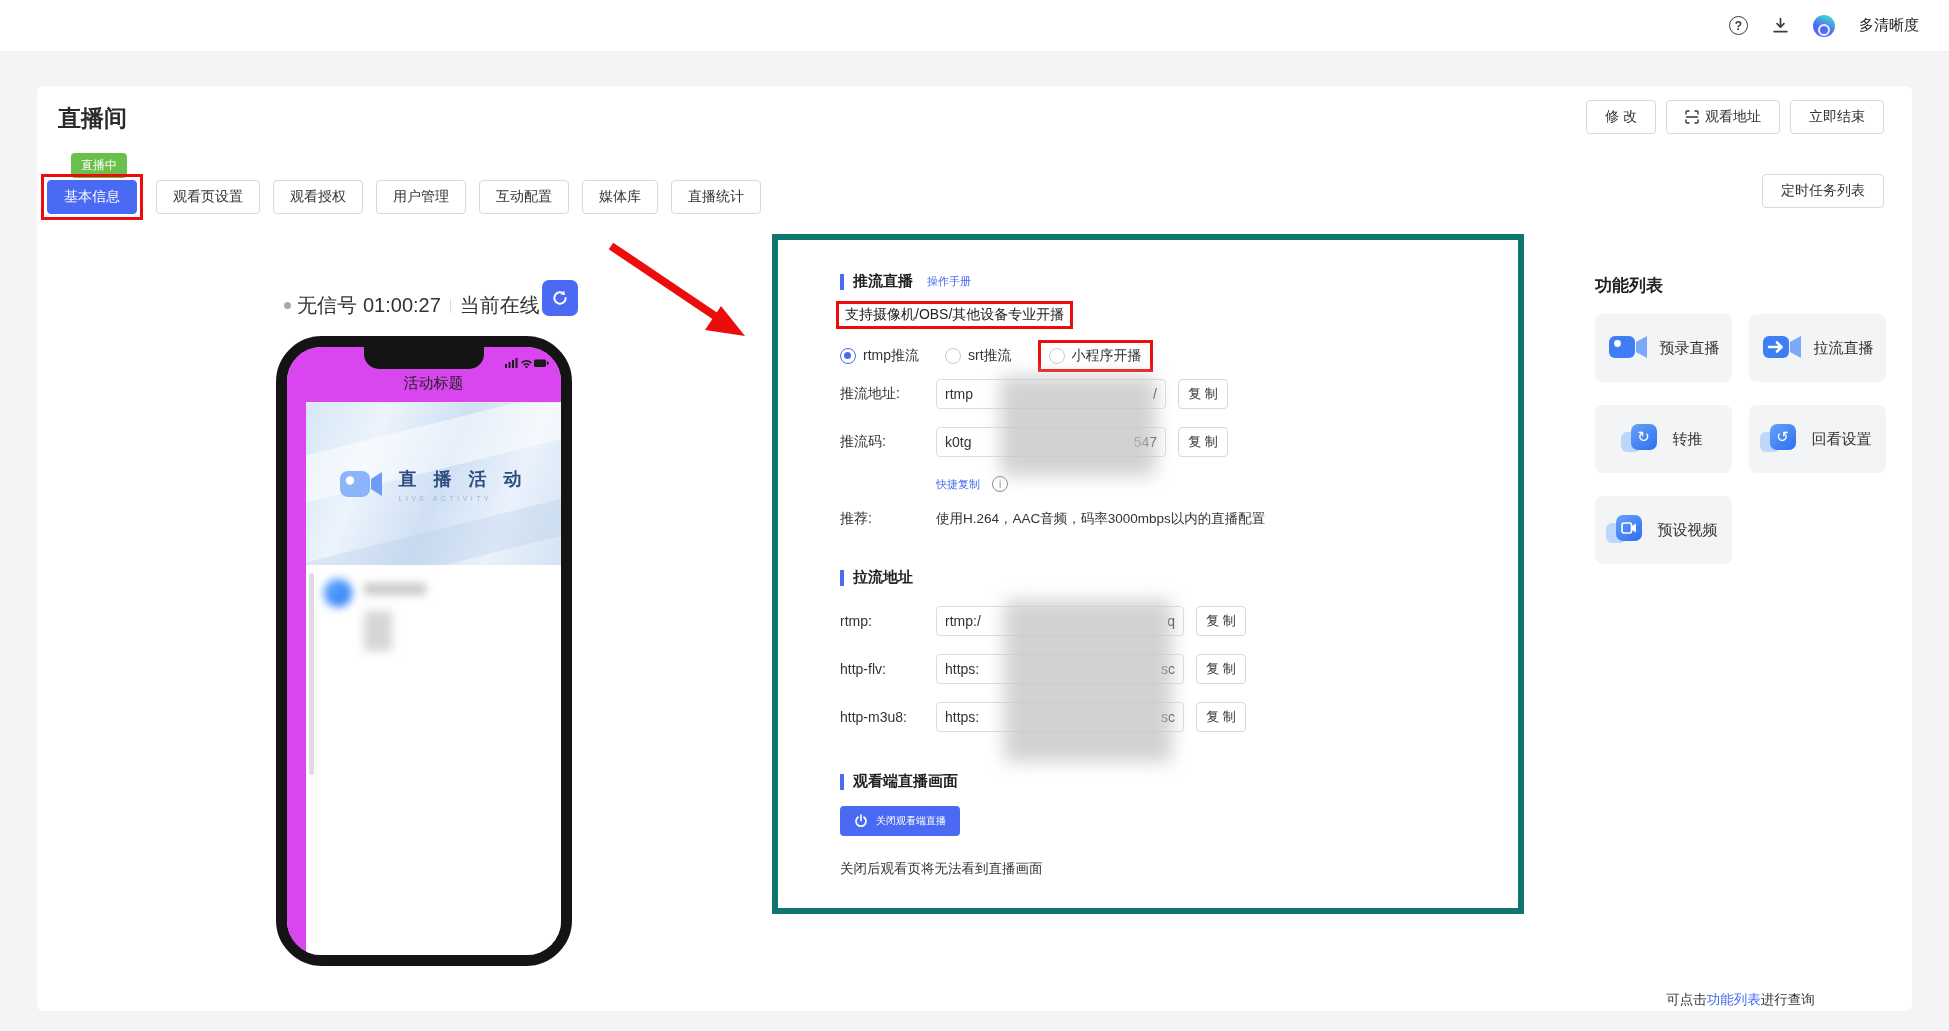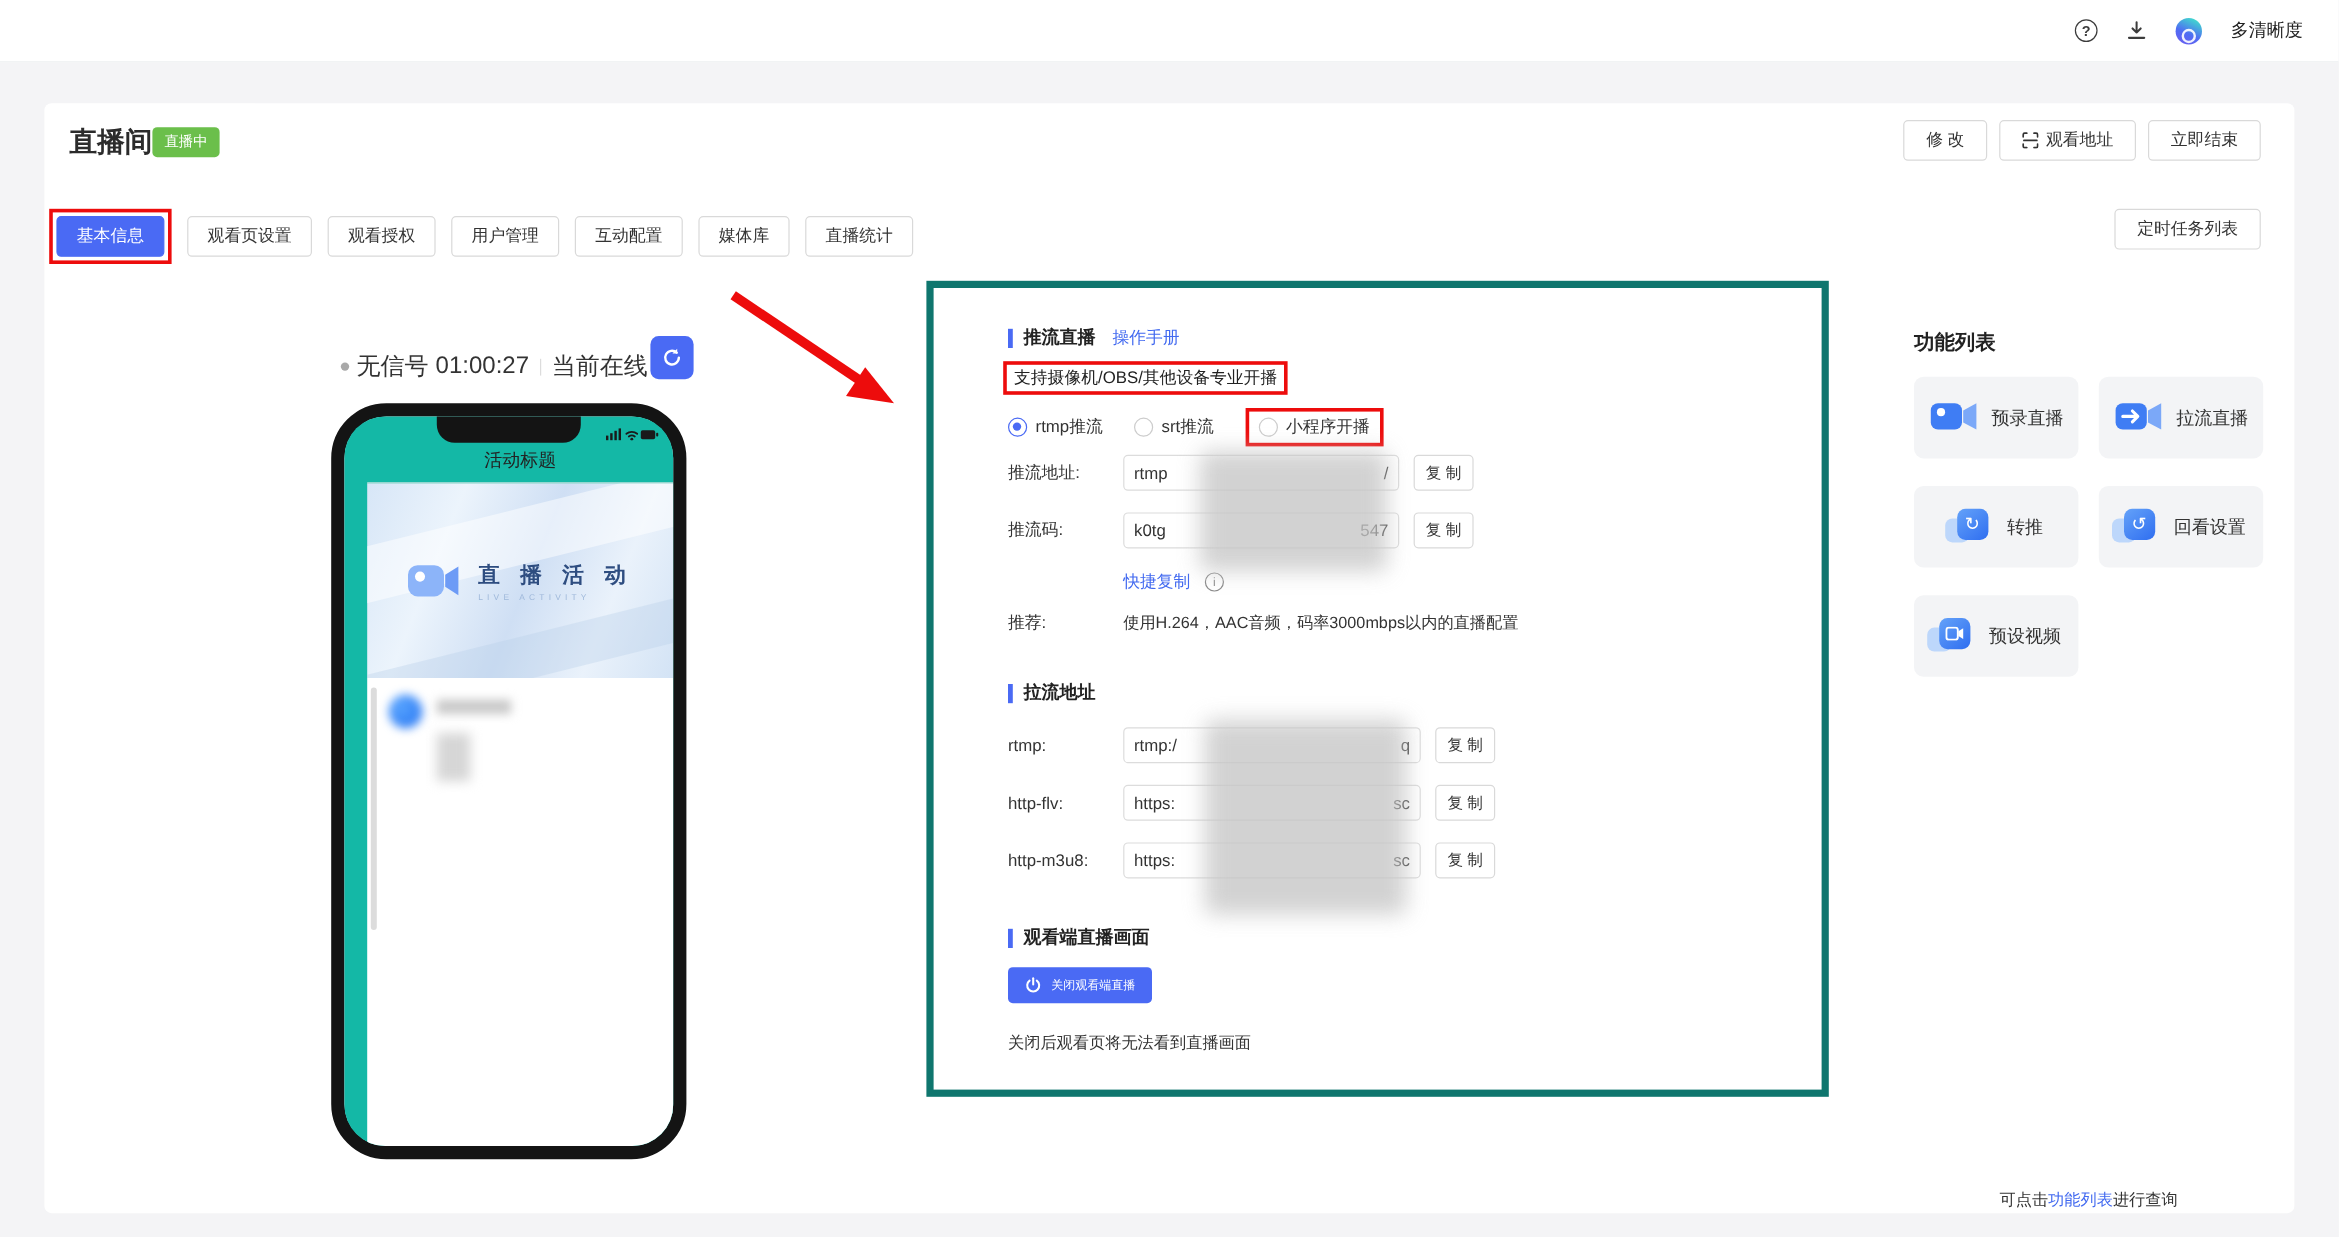--- a/index.html
+++ b/index.html
@@ -18,21 +18,21 @@
                 background:linear-gradient(205deg,#41d7cf 12%,#4f6cf3 58%,#6e5cf0 100%);
                 position:relative; }
   .brand-logo::after { content:""; position:absolute; left:5px; top:9px; width:8px; height:8px;
                 border:2px solid #fff; border-radius:50%; opacity:.9; }
   .brand-name { font-size:15px; color:#222; }
 
   
   .card { position:absolute; left:37px; top:86px; width:1875px; height:925px;
           background:#fff; border-radius:6px; }
 
-  .title-row { position:absolute; left:21px; top:17px; display:flex; align-items:center; gap:0; }
+  .title-row { position:absolute; left:21px; top:17px; display:flex; align-items:flex-end; gap:19px;flex-direction:column; }
   .page-title { font-size:23px; font-weight:bold; color:#2b2b2b; }
   .live-badge { background:#6bbf4b; color:#fff; font-size:12px; padding:4px 10px; border-radius:4px; }
 
   .actions { position:absolute; right:28px; top:14px; display:flex; gap:10px; }
   .btn-plain { height:34px; background:#fff; border:1px solid #d9d9d9; border-radius:4px;
                font-size:14px; color:#333; padding:0 18px; display:flex; align-items:center;
                gap:6px; cursor:pointer; font-family:inherit; }
 
   .tabs-row { position:absolute; left:4px; top:88px; display:flex; align-items:center; gap:13px; }
   .tab { height:34px; background:#fff; border:1px solid #d9d9d9; border-radius:4px;
@@ -45,21 +45,21 @@
   .status-line { position:absolute; left:247px; top:206px; display:flex; align-items:center;
                  gap:6px; font-size:20px; color:#333; }
   .gray-dot { width:7px; height:7px; border-radius:50%; background:#a9a9a9; }
   .v-div { width:1px; height:14px; background:#dcdcdc; margin:0 3px; }
   .refresh-btn { position:absolute; left:505px; top:194px; width:36px; height:36px;
                  background:#4a6af4; border:none; border-radius:7px; display:flex;
                  align-items:center; justify-content:center; cursor:pointer; }
 
   .phone { position:absolute; left:239px; top:250px; width:296px; height:630px;
            border:11px solid #141414; border-radius:46px; background:#fff; }
-  .screen { position:absolute; inset:0; border-radius:34px; overflow:hidden; background:#14b8a6;padding-left:19px; }
+  .screen { position:absolute; inset:0; border-radius:34px; overflow:hidden; background:#d946ef;padding-left:19px; }
   .notch { position:absolute; top:0; left:50%; transform:translateX(-50%);
            width:120px; height:22px; background:#141414; border-radius:0 0 15px 15px; z-index:3; }
   .p-status { position:absolute; top:7px; right:12px; z-index:2; }
   .p-header { height:56px; border-bottom:1px solid #ececec; display:flex;
               align-items:flex-end; justify-content:center; padding-bottom:9px;
               font-size:15px; color:#222; }
   .p-banner { position:relative; height:162px; overflow:hidden;
               background:linear-gradient(112deg,#d7e6f7 0%,#ecf4fc 26%,#cfdff4 52%,#eaf2fb 76%,#d3e3f5 100%);
               display:flex; align-items:center; justify-content:center; gap:13px; }
   .p-banner .stripe1 { position:absolute; width:360px; height:46px; background:rgba(255,255,255,.5);
@@ -80,21 +80,21 @@
               background:#d6d6d6; filter:blur(5px); }
 
   
   .anno-arrow { position:absolute; left:566px; top:152px; z-index:6; }
   .red-panel { position:absolute; left:735px; top:148px; width:752px; height:680px;
                border:6px solid #0f766e; z-index:4; }
   .p-row { position:absolute; left:62px; display:flex; align-items:center; }
   .sec-title { display:flex; align-items:center; gap:9px; }
   .sec-bar { width:4px; height:16px; background:#4a6af4; }
   .sec-txt { font-size:15px; font-weight:bold; color:#222; }
-  .link { color:#4169f0; font-size:14px; cursor:pointer; }
+  .link { color:#4169f0; font-size:11px; cursor:pointer; }
   .red-note { border:3px solid #ed0c0c; padding:2px 6px; font-size:14px; color:#222; }
   .radio-item { display:flex; align-items:center; gap:7px; font-size:14px; color:#333; cursor:pointer; }
   .radio { width:16px; height:16px; border-radius:50%; border:1.5px solid #ccc; background:#fff; position:relative; }
   .radio.sel { border-color:#4a6af4; }
   .radio.sel::after { content:""; position:absolute; left:3px; top:3px; width:7px; height:7px;
                       border-radius:50%; background:#4a6af4; }
   .f-label { width:96px; font-size:14px; color:#333; flex:none; }
   .f-input { position:relative; height:30px; border:1px solid #dcdcdc; border-radius:4px;
              background:#fff; display:flex; align-items:center; justify-content:space-between;
              padding:0 8px; font-size:14px; color:#333; }

